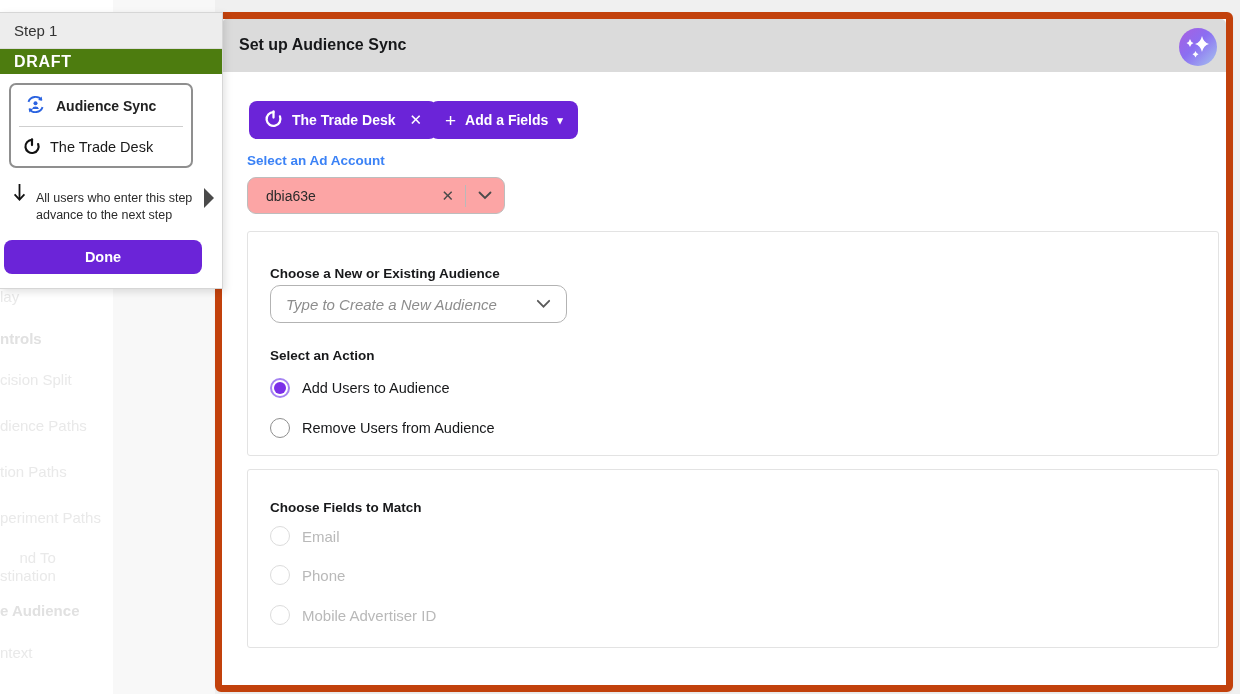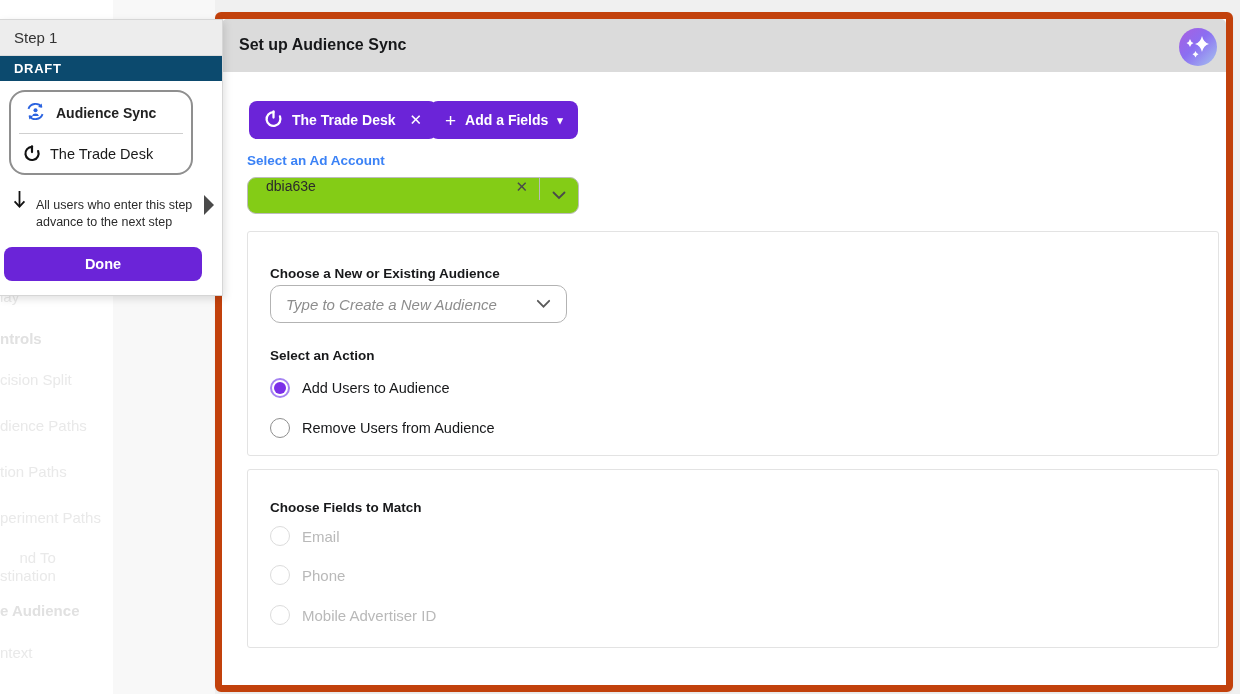--- a/index.html
+++ b/index.html
@@ -18,34 +18,34 @@
   .menu-label.bold { font-weight:bold; color:#e1e1e1; }
 
   
   .frag-ua  { position:absolute; left:204px; top:56px; font-size:13px; font-weight:bold; color:#c6c6c6; }
   .frag-bar { position:absolute; left:205px; top:84px; width:10px; height:10px; background:#e3e3e3; }
   .frag-chevrons { position:absolute; left:201px; top:93px; }
   .frag-dash { position:absolute; left:204px; top:119px; width:11px; height:0; border-top:2px dashed #d6c9f4; }
 
   
   .popover {
-    position:absolute; left:0; top:19px; width:223px; height:277px; background:#ffffff;
+    position:absolute; left:0; top:12px; width:223px; height:277px; background:#ffffff;
     border:1px solid #d6d6d6; border-left:none; box-shadow:2px 3px 8px rgba(0,0,0,.12);
   }
   .step-header {
     height:36px; background:#ededed; border-bottom:1px solid #dcdcdc;
     display:flex; align-items:center; padding-left:14px; font-size:15px; color:#333;
   }
   .draft-band {
-    height:25px; background:#0c4a6e; color:#fff; font-weight:bold; font-size:13px;
+    height:25px; background:#4d7c0f; color:#fff; font-weight:bold; font-size:16px;
     letter-spacing:.7px; display:flex; align-items:center; padding-left:14px;
   }
   .node-card {
     position:absolute; left:9px; top:70px; width:184px; height:85px;
-    background:#fff; border:2px solid #8f8f8f; border-radius:16px;
+    background:#fff; border:2px solid #8f8f8f; border-radius:7px;
   }
   .node-row1 {
     position:absolute; left:0; top:0; width:100%; height:41px;
     display:flex; align-items:center; gap:10px; padding-left:14px;
     font-weight:bold; font-size:14px; color:#222;
   }
   .node-divider { position:absolute; left:8px; right:8px; top:41px; height:1px; background:#cfcfcf; }
   .node-row2 {
     position:absolute; left:0; top:42px; width:100%; height:40px;
     display:flex; align-items:center; gap:9px; padding-left:12px;
@@ -82,23 +82,23 @@
     cursor:pointer; border:none; background:transparent; padding:0;
   }
   .chip {
     position:absolute; top:82px; height:38px; background:#6b24d8; border-radius:8px;
     color:#fff; display:flex; align-items:center; gap:9px; padding:0 15px;
     font-weight:bold; font-size:14px; cursor:pointer; border:none;
   }
   .chip-close { font-weight:normal; font-size:15px; margin-left:5px; cursor:pointer; }
   .field-label { position:absolute; font-weight:bold; font-size:13.5px; color:#3b82f6; }
   .combo {
-    position:absolute; left:25px; top:158px; width:332px; height:37px;
-    border:1px solid #bdbdbd; border-radius:9px; background:#84cc16;
-    display:flex; cursor:pointer;
+    position:absolute; left:25px; top:158px; width:258px; height:37px;
+    border:1px solid #bdbdbd; border-radius:9px; background:#fca5a5;
+    display:flex; align-items:center; cursor:pointer;
   }
   .combo-value { margin-left:18px; font-size:14px; color:#2b2b2b; flex:1; }
   .combo-x { color:#4a4a4a; font-size:15px; padding:0 11px; }
   .combo-sep { width:1px; height:22px; background:#b9b9b9; }
   .combo-chevron { padding:0 12px; display:flex; align-items:center; }
 
   .section {
     position:absolute; left:25px; width:972px; background:#fff;
     border:1px solid #e3e3e3; border-radius:3px;
   }

